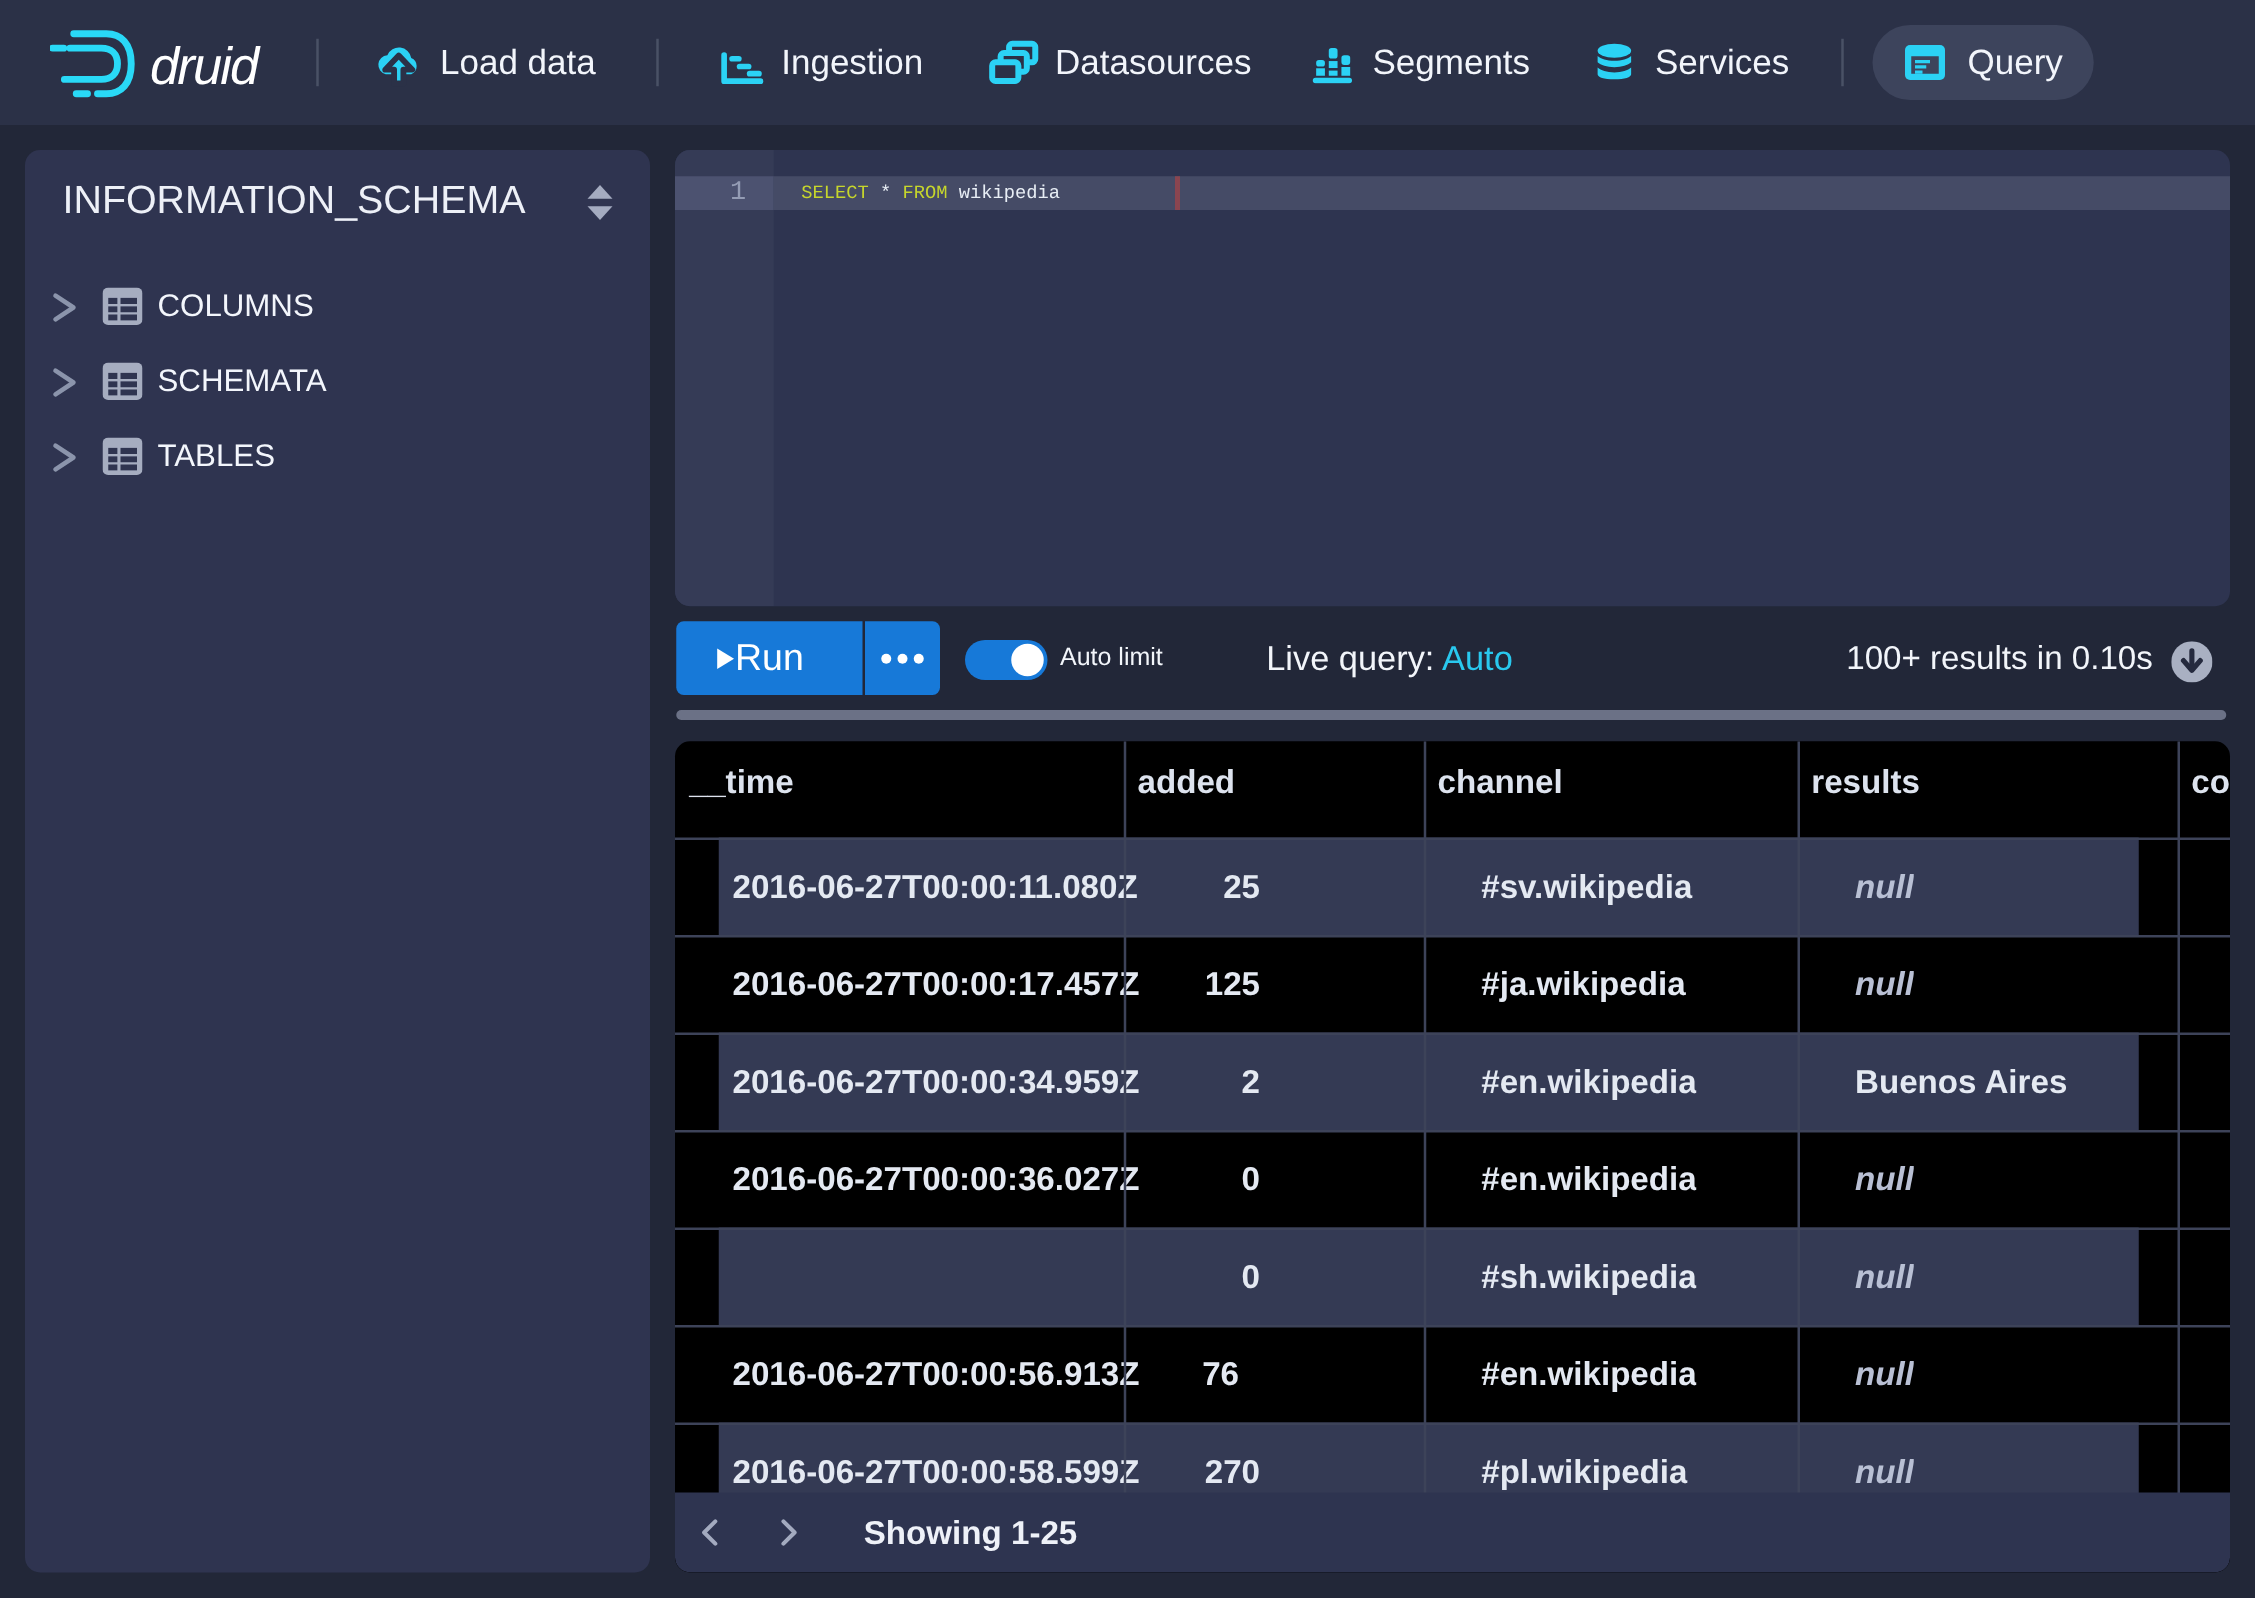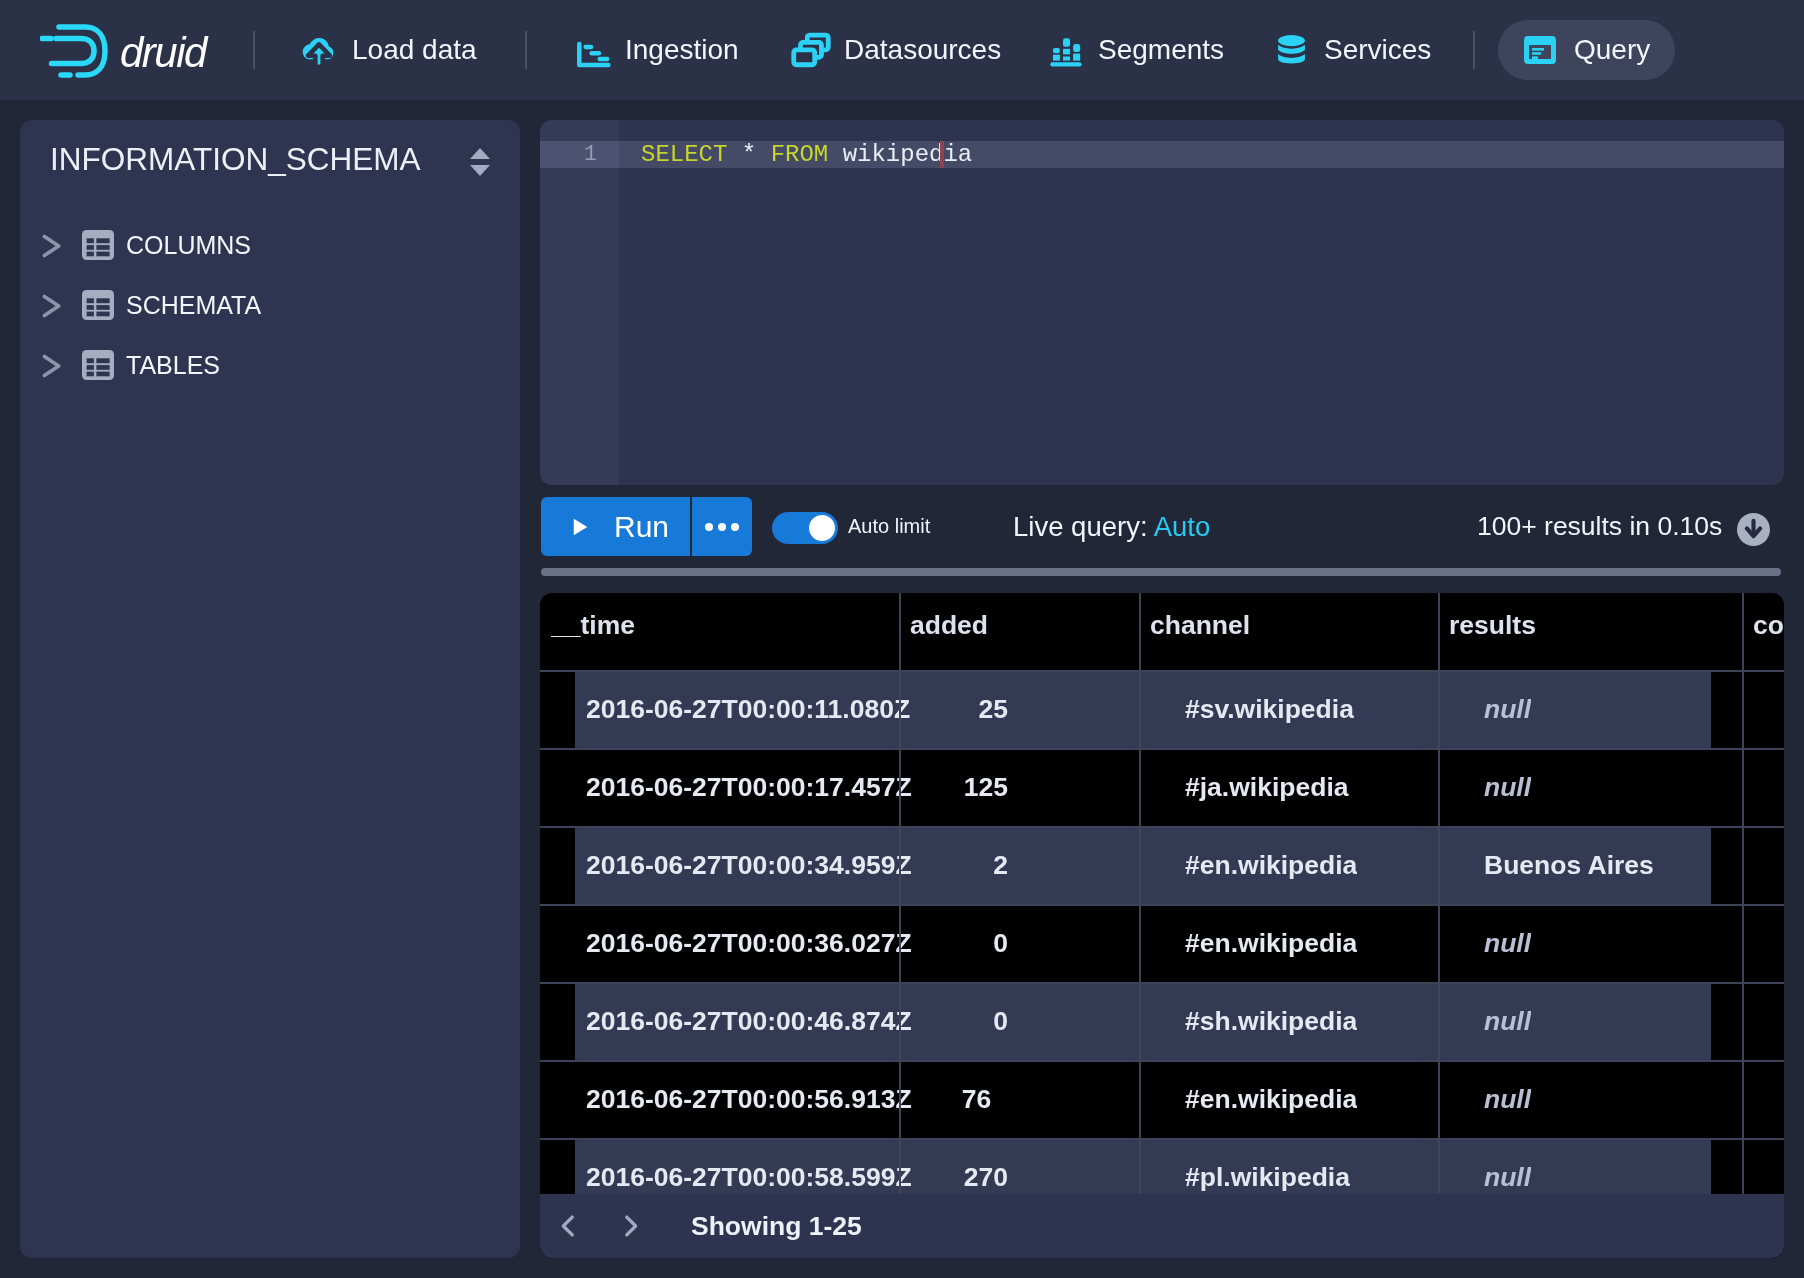--- a/index.html
+++ b/index.html
@@ -16,21 +16,21 @@
   #sidebar { position:absolute; left:20px; top:120px; width:500px; height:1138px; background:#2f3450; border-radius:12px; }
   #schema-title { position:absolute; left:50px; top:141px; width:480px; color:#edf0f7; font-size:31.5px; }
   .treerow { position:absolute; left:20px; height:60px; display:flex; align-items:flex-end; color:#f3f6fc; font-size:25px; }
 
   
   #editor { position:absolute; left:540px; top:120px; width:1244px; height:365px; background:#2e3450; border-radius:12px; overflow:hidden; }
   #gutter { position:absolute; left:0; top:0; width:79px; height:365px; background:#353b56; }
   #gutter-active { position:absolute; left:0; top:21px; width:79px; height:27px; background:#4c5270; }
   #line-active { position:absolute; left:79px; top:21px; width:1165px; height:27px; background:#454b66; }
   #lnum { position:absolute; left:0; top:21px; width:57px; height:27px; line-height:27px; text-align:right; color:#949cb4; font-family:"Liberation Mono", monospace; font-size:21.5px; }
-  #codeline { position:absolute; left:101px; top:21px; height:27px; line-height:27px; font-family:"Liberation Mono", monospace; font-size:24px; color:#e8eef5; white-space:pre; }
+  #codeline { position:absolute; left:101px; top:21px; height:27px; line-height:27px; font-family:"Liberation Mono", monospace; font-size:15px; color:#e8eef5; white-space:pre; }
   .kw { color:#c6d62c; }
   #cursor { position:absolute; top:21px; width:4px; height:27px; background:#8a4550; }
 
   
   #runbtn { position:absolute; left:541px; top:497px; width:149px; height:59px; background:#1779d8; border-radius:6px 0 0 6px; display:flex; align-items:center; color:#fff; font-size:30px; }
   #morebtn { position:absolute; left:692px; top:497px; width:60px; height:59px; background:#1779d8; border-radius:0 6px 6px 0; }
   #switch { position:absolute; left:772px; top:512px; width:66px; height:32px; background:#1779d8; border-radius:16px; }
   #switch .knob { position:absolute; right:3px; top:3px; width:26px; height:26px; background:#fff; border-radius:13px; }
   .rbtext { position:absolute; top:497px; height:59px; line-height:59px; color:#f2f5fa; font-size:30px; white-space:pre; }
   #dlbtn { position:absolute; left:1737px; top:513px; width:33px; height:33px; }
@@ -192,21 +192,21 @@
   <div id="line-active"></div>
   <div id="lnum">1</div>
   <div id="codeline"><span class="kw">SELECT</span> * <span class="kw">FROM</span> wikipedia</div>
   <div id="cursor" style="left:400px"></div>
 </div>
 
 <div id="runbtn">
   <svg width="15" height="20" viewBox="0 0 10 12" style="margin-left:32px">
       <path fill="#fff" d="M0.5 0.5 L9.5 6 L0.5 11.5 Z"></path>
     </svg>
-  <span style="margin-left:26px">Run</span>
+  <span style="">Run</span>
 </div>
 <div id="morebtn">
   <svg width="36" height="10" viewBox="0 0 36 10" style="margin:25px 0 0 12px">
       <circle cx="5" cy="5" r="4" fill="#fff"></circle>
       <circle cx="18" cy="5" r="4" fill="#fff"></circle>
       <circle cx="31" cy="5" r="4" fill="#fff"></circle>
     </svg>
 </div>
 <div id="switch">
     <div class="knob"></div>
@@ -254,21 +254,20 @@
     <div class="cell" style="left:1213px;width:31px">/* Section */</div>
   </div>
   <div class="row" style="top:311px">
     <div class="cell" style="left:11px">2016-06-27T00:00:36.027Z</div>
     <div class="cell" style="left:370px;width:63px;text-align:right">0</div>
     <div class="cell" style="left:610px">#en.wikipedia</div>
     <div class="cell nullv" style="left:909px">null</div>
     <div class="cell" style="left:1213px;width:31px">stats</div>
   </div>
   <div class="row odd" style="top:389px">
-    <div class="cell" style="left:11px">2016-06-27T00:00:46.874Z</div>
     <div class="cell" style="left:370px;width:63px;text-align:right">0</div>
     <div class="cell" style="left:610px">#sh.wikipedia</div>
     <div class="cell nullv" style="left:909px">null</div>
     <div class="cell" style="left:1213px;width:31px">Bot: Autom</div>
   </div>
   <div class="row" style="top:467px">
     <div class="cell" style="left:11px">2016-06-27T00:00:56.913Z</div>
     <div class="cell" style="left:370px;width:63px;text-align:center">76</div>
     <div class="cell" style="left:610px">#en.wikipedia</div>
     <div class="cell nullv" style="left:909px">null</div>

